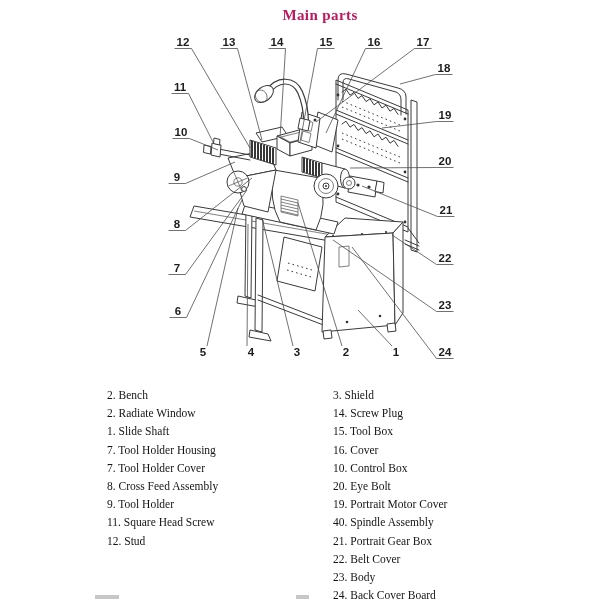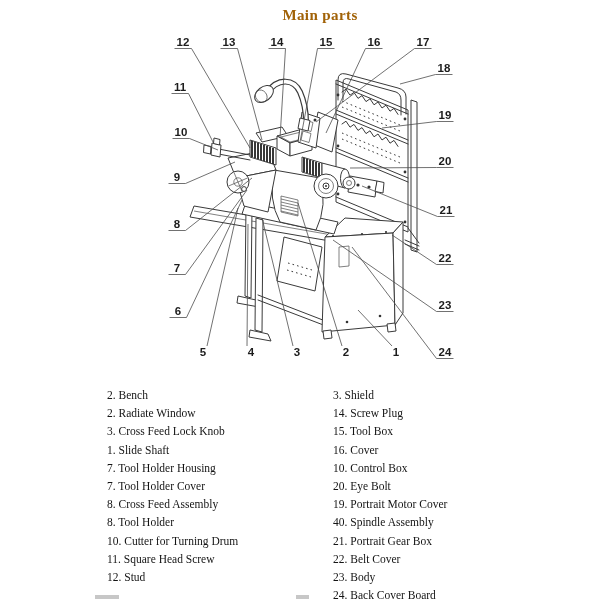--- a/index.html
+++ b/index.html
@@ -2,21 +2,21 @@
 <html><head>
 <meta charset="utf-8">
 <style>
   html,body{margin:0;padding:0;}
   body{
     width:600px;height:600px;background:#ffffff;position:relative;overflow:hidden;
     font-family:"Liberation Serif","DejaVu Serif",serif;color:#161616;
   }
   .page-title{
     position:absolute;left:160px;top:7px;width:320px;text-align:center;
-    font-size:15px;font-weight:bold;letter-spacing:.4px;color:#a16207;
+    font-size:15px;font-weight:bold;letter-spacing:.4px;color:#be185d;
   }
   .diagram-svg{position:absolute;left:0;top:0;}
   
   .ln{fill:none;stroke:#3a3a3a;stroke-width:1;stroke-linejoin:round;stroke-linecap:round;}
   .wh{fill:#ffffff;stroke:#3a3a3a;stroke-width:1;stroke-linejoin:round;}
   .thin{fill:none;stroke:#4a4a4a;stroke-width:.7;}
   .rib{fill:none;stroke:#2e2e2e;stroke-width:1.9;}
   .dotln{fill:none;stroke:#3a3a3a;stroke-width:1;stroke-dasharray:1.6 3.1;}
   .dot{fill:#333333;stroke:none;}
   #callouts text{font:bold 11.5px "Liberation Sans","DejaVu Sans",sans-serif;fill:#1c1c1c;text-anchor:middle;}
@@ -299,27 +299,25 @@
         <line x1="436.5" y1="358.5" x2="453.5" y2="358.5"></line>
         <line x1="436.5" y1="358.5" x2="352" y2="247"></line>
         <text x="445" y="356.2">24</text>
       </g>
     </g>
 </svg>
 
 <div class="parts-col col-left">
     <div class="part-row">2. Bench</div>
     <div class="part-row">2. Radiate Window</div>
-    <div class="part-row">3. Cross Feed Lock Knob</div>
     <div class="part-row">1. Slide Shaft</div>
     <div class="part-row">7. Tool Holder Housing</div>
     <div class="part-row">7. Tool Holder Cover</div>
     <div class="part-row">8. Cross Feed Assembly</div>
-    <div class="part-row">8. Tool Holder</div>
-    <div class="part-row">10. Cutter for Turning Drum</div>
+    <div class="part-row">9. Tool Holder</div>
     <div class="part-row">11. Square Head Screw</div>
     <div class="part-row">12. Stud</div>
   </div>
 <div class="parts-col col-right">
     <div class="part-row">3. Shield</div>
     <div class="part-row">14. Screw Plug</div>
     <div class="part-row">15. Tool Box</div>
     <div class="part-row">16. Cover</div>
     <div class="part-row">10. Control Box</div>
     <div class="part-row">20. Eye Bolt</div>

